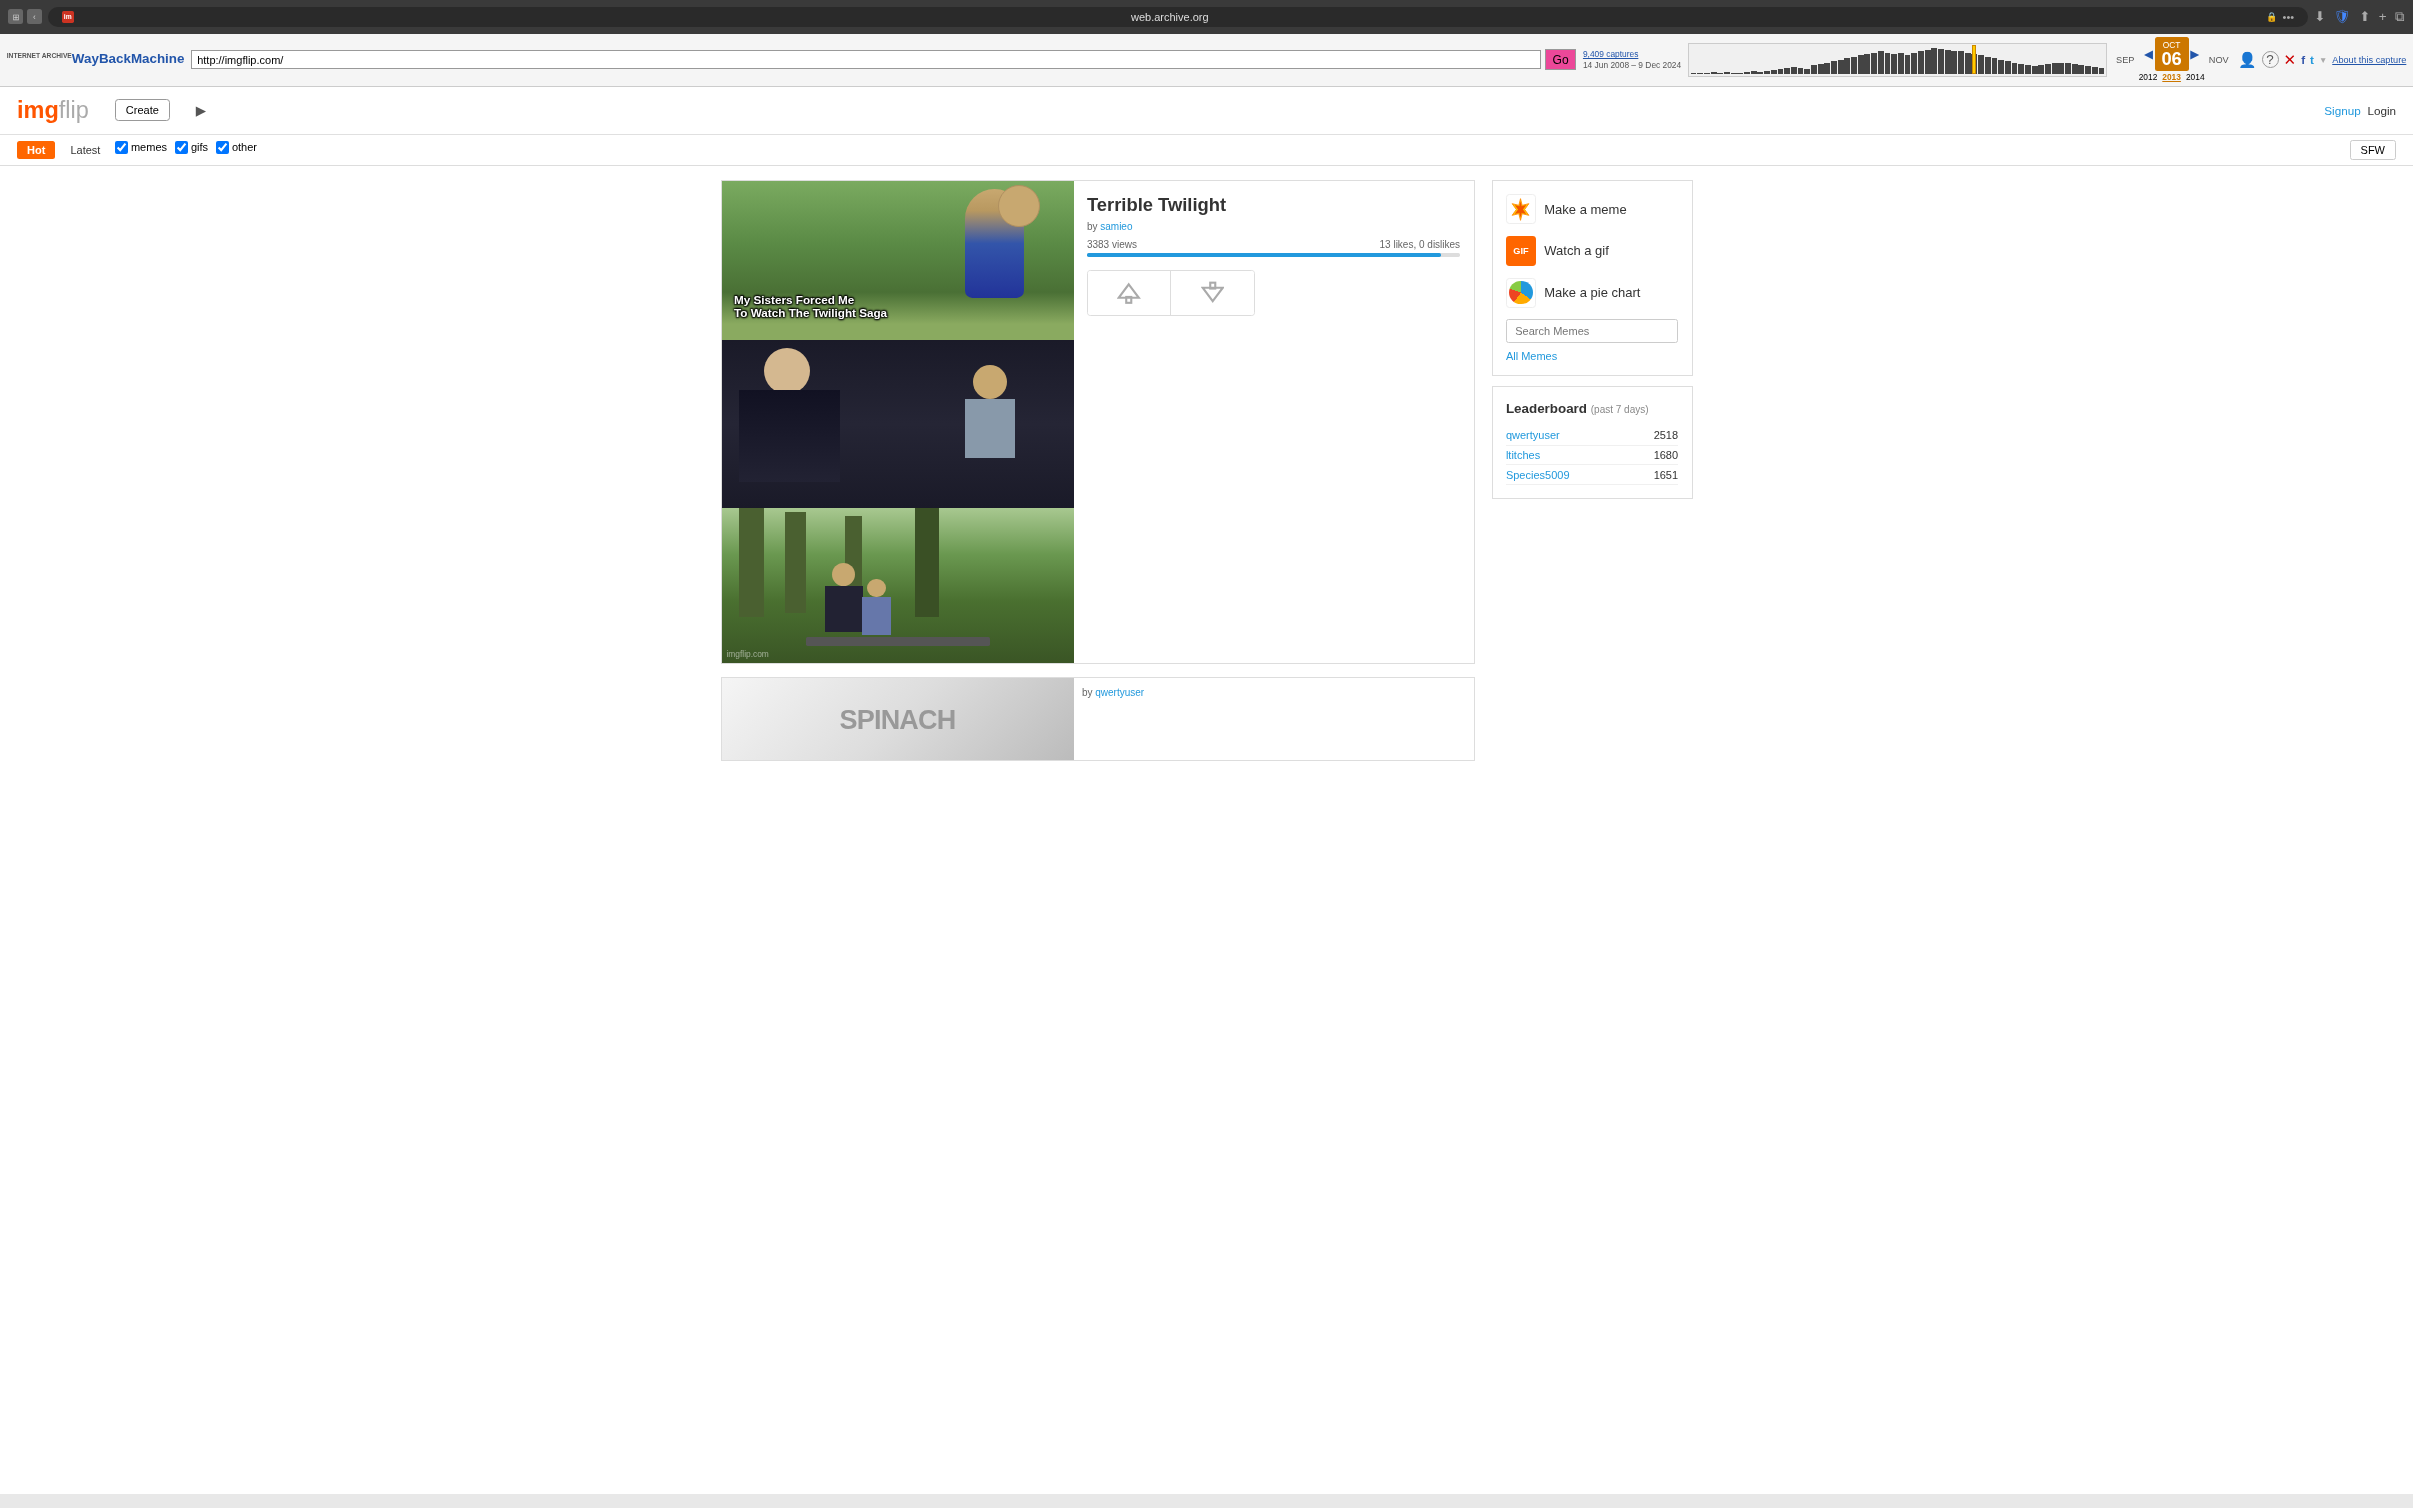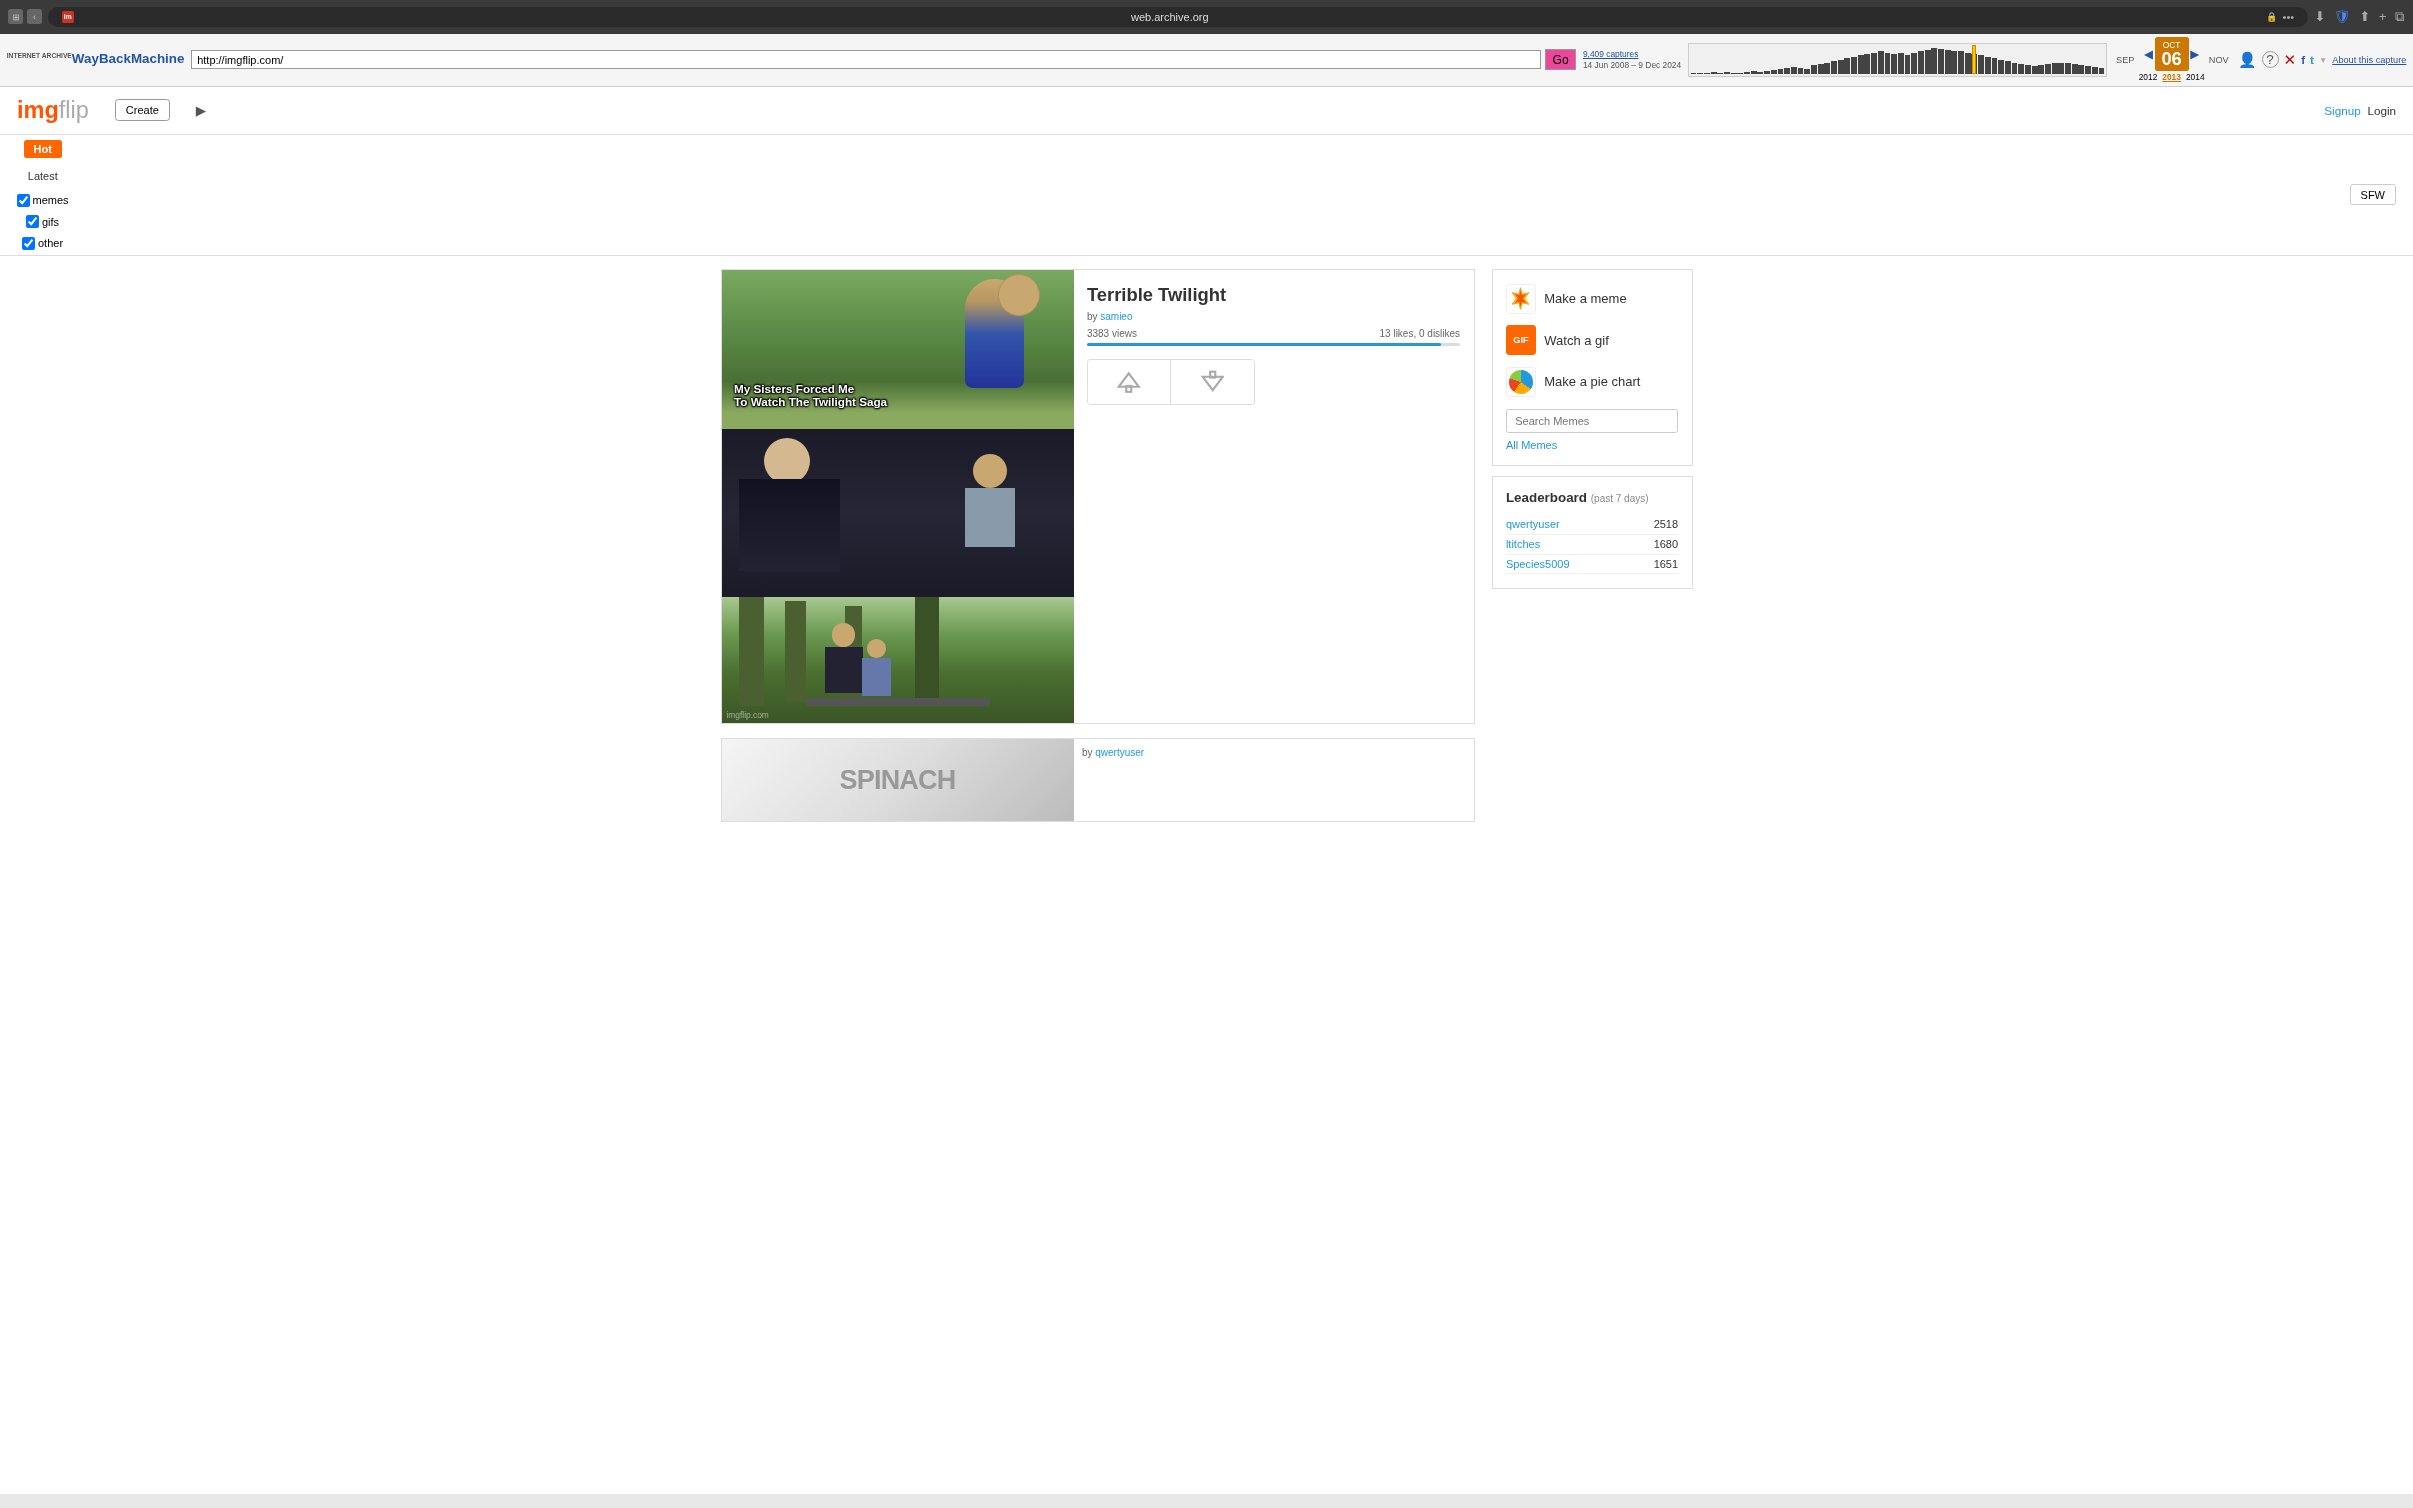--- a/index.html
+++ b/index.html
@@ -193,21 +193,21 @@
 
     
     .nav-bar {
       background: white;
       border-bottom: 0.8px solid #ddd;
       padding: 5px 17px;
       display: flex;
       align-items: center;
       justify-content: space-between;
     }
-    .nav-left { display: flex; align-items: center; gap: 8.4px; flex-direction: column; }
+    .nav-left { display: flex; align-items: flex-start; gap: 8.4px; }
     .hot-btn {
       background: #ff6600;
       color: white;
       border: none;
       padding: 3.4px 10px;
       border-radius: 2.5px;
       cursor: pointer;
       font-size: 11px;
       font-weight: bold;
     }
@@ -267,21 +267,21 @@
       display: flex;
       align-items: center;
       justify-content: center;
     }
     .meme-panel-2 {
       height: 168px;
       background: linear-gradient(135deg, #222233 0%, #333355 40%, #1a1a2a 100%);
       position: relative;
     }
     .meme-panel-3 {
-      height: 126px;
+      height: 155px;
       background: linear-gradient(135deg, #3a5530 0%, #5a7550 40%, #4a6540 100%);
       position: relative;
     }
     .meme-watermark {
       position: absolute;
       bottom: 4.2px;
       left: 6.7px;
       color: rgba(255,255,255,0.6);
       font-size: 8.4px;
     }

